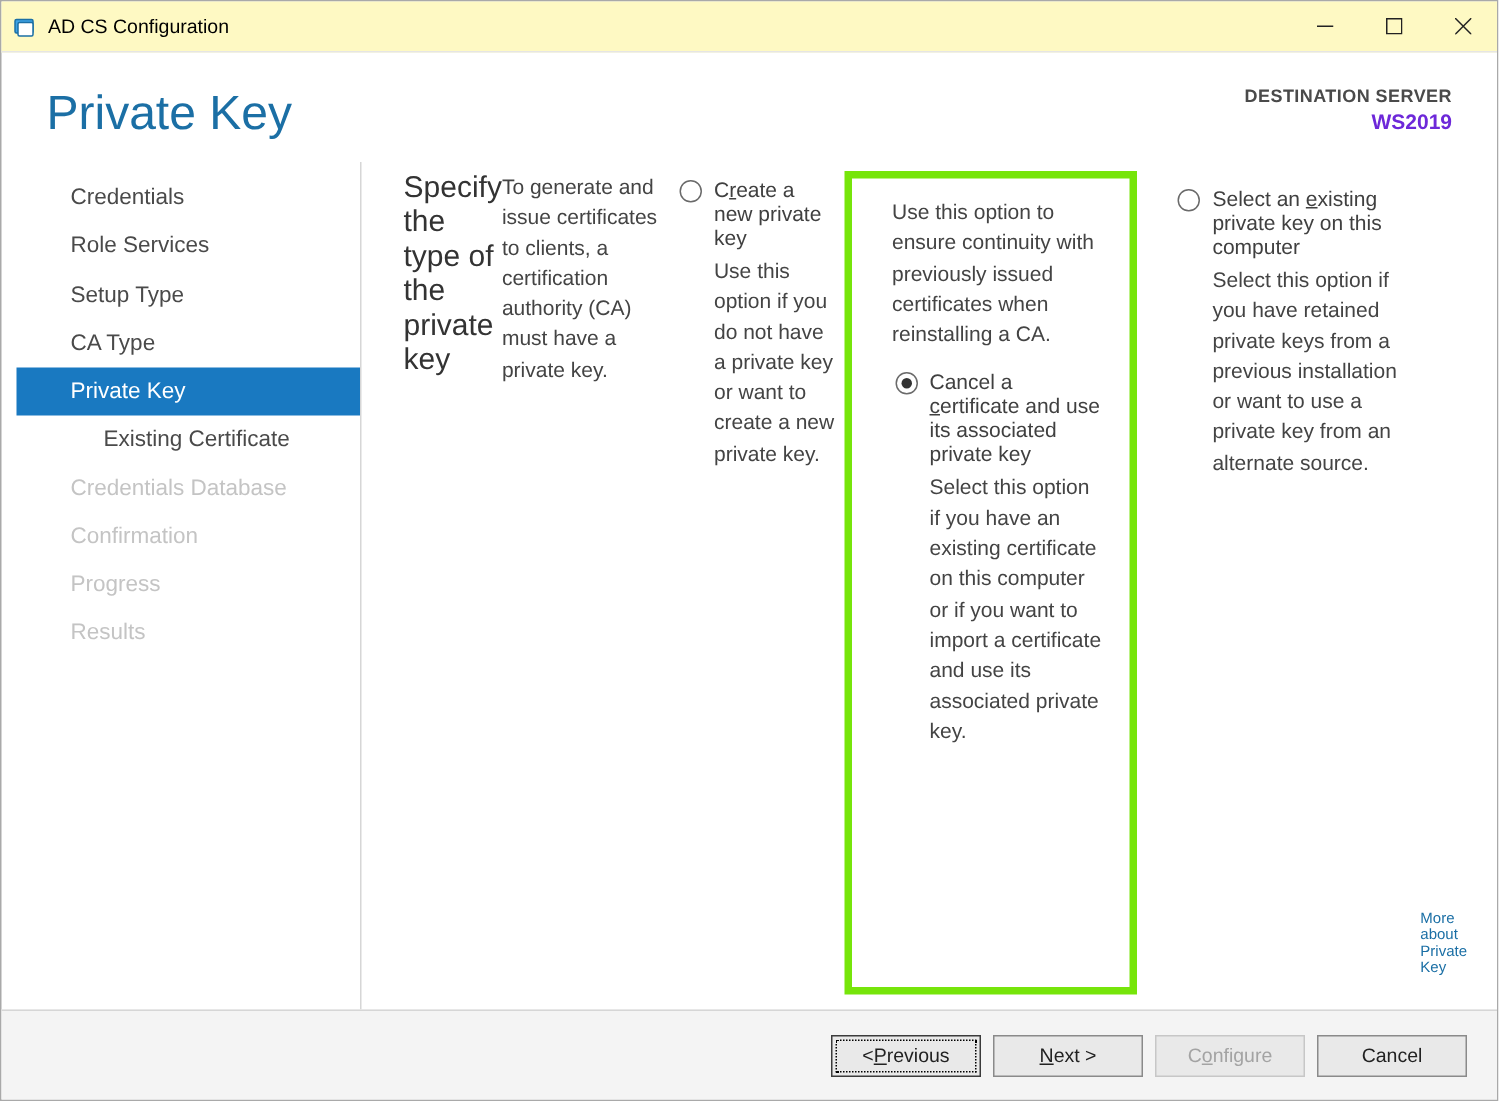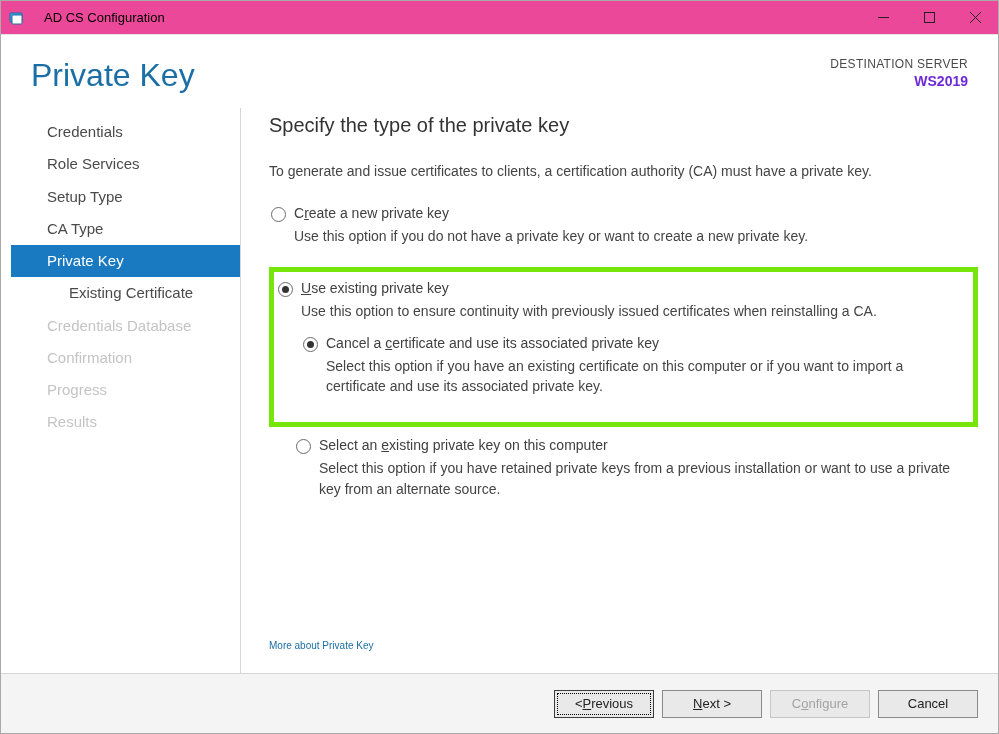--- a/index.html
+++ b/index.html
@@ -17,24 +17,23 @@
     background: #fff;
     position: relative;
     display: flex;
     flex-direction: column;
   }
   
   .titlebar {
     height: 34px;
     display: flex;
     align-items: center;
-    background: #ec4899;
+    background: #fef9c3;
     border-bottom: 1px solid #e5e5e5;
     padding-left: 8px;
-    gap: 12px;
   }
   .titlebar .app-icon {
     width: 16px; height: 16px;
     margin-right: 7px;
     display: flex; align-items: center; justify-content: center;
   }
   .titlebar .title-text {
     font-size: 13px;
     color: #000;
   }
@@ -62,21 +61,21 @@
     font-size: 32px;
     font-weight: 300;
     color: #1b6fa5;
   }
   .dest {
     margin-left: auto;
     text-align: right;
   }
   .dest-label {
     font-size: 12px;
-    font-weight: 400;
+    font-weight: 700;
     color: #4a4a4a;
     letter-spacing: 0.3px;
   }
   .dest-server {
     font-size: 14px;
     font-weight: 600;
     color: #6d28d9;
     margin-top: 2px;
   }
   
@@ -107,21 +106,20 @@
   }
   .sidebar-item.disabled {
     color: #c4c4c4;
     cursor: default;
   }
   
   .main {
     flex: 1;
     padding: 6px 20px 10px 28px;
     display: flex;
-    flex-direction: column;
     overflow: hidden;
   }
   .section-title {
     font-size: 20px;
     font-weight: 400;
     color: #333;
     margin-bottom: 24px;
   }
   .intro {
     font-size: 14px;
@@ -281,24 +279,20 @@
         <div class="option-row">
           <div class="radio"></div>
           <span class="option-label"><span>C</span><span class="under">r</span><span>eate a new private key</span></span>
         </div>
         <div class="option-desc">Use this option if you do not have a private key or want to create a new private key.</div>
       </div>
 
       <div class="highlighted" style="padding:4px 6px 6px 2px;">
 
         <div class="option-block">
-          <div class="option-row">
-            <div class="radio checked"></div>
-            <span class="option-label"><span class="under">U</span><span>se existing private key</span></span>
-          </div>
           <div class="option-desc">Use this option to ensure continuity with previously issued certificates when reinstalling a CA.</div>
 
           <div class="sub-options">
 
             <div class="option-block">
               <div class="option-row">
                 <div class="radio checked"></div>
                 <span class="option-label"><span>Cancel a </span><span class="under">c</span><span>ertificate and use its associated private key</span></span>
               </div>
               <div class="option-desc">Select this option if you have an existing certificate on this computer or if you want to import a certificate and use its associated private key.</div>

